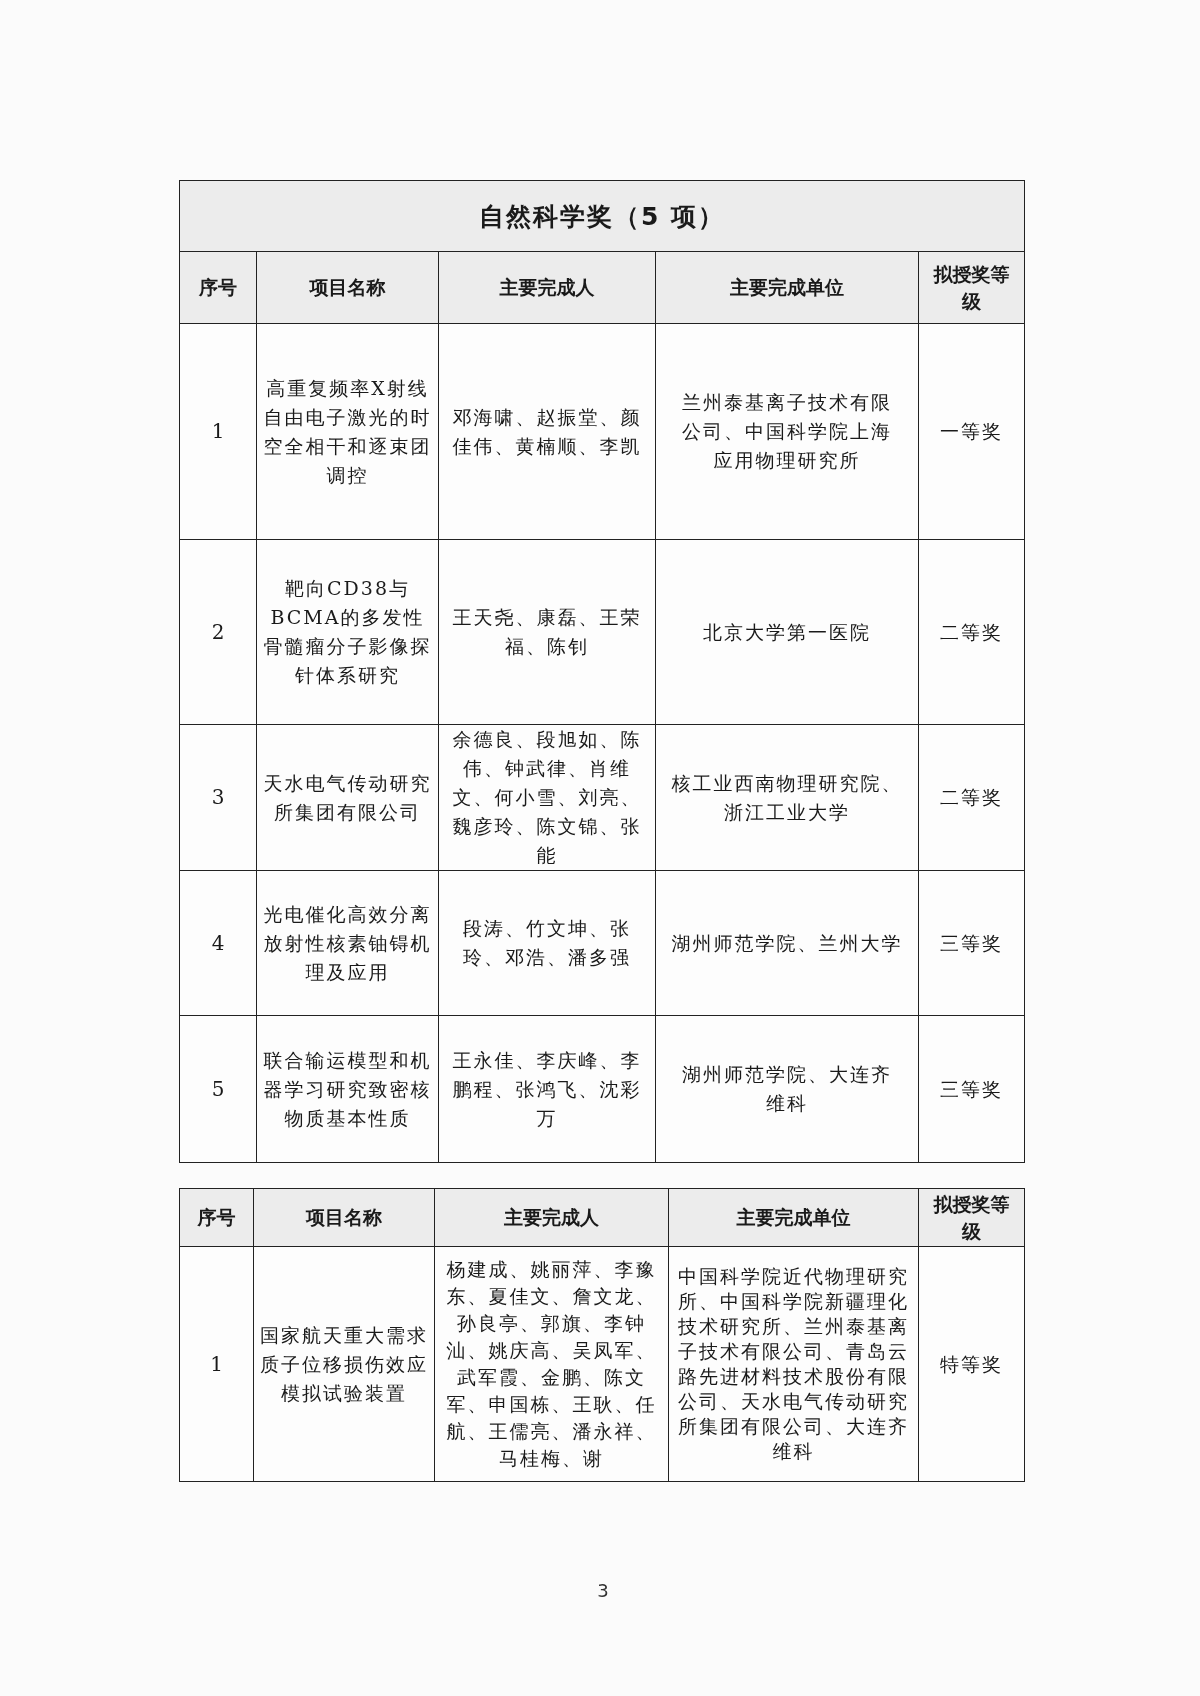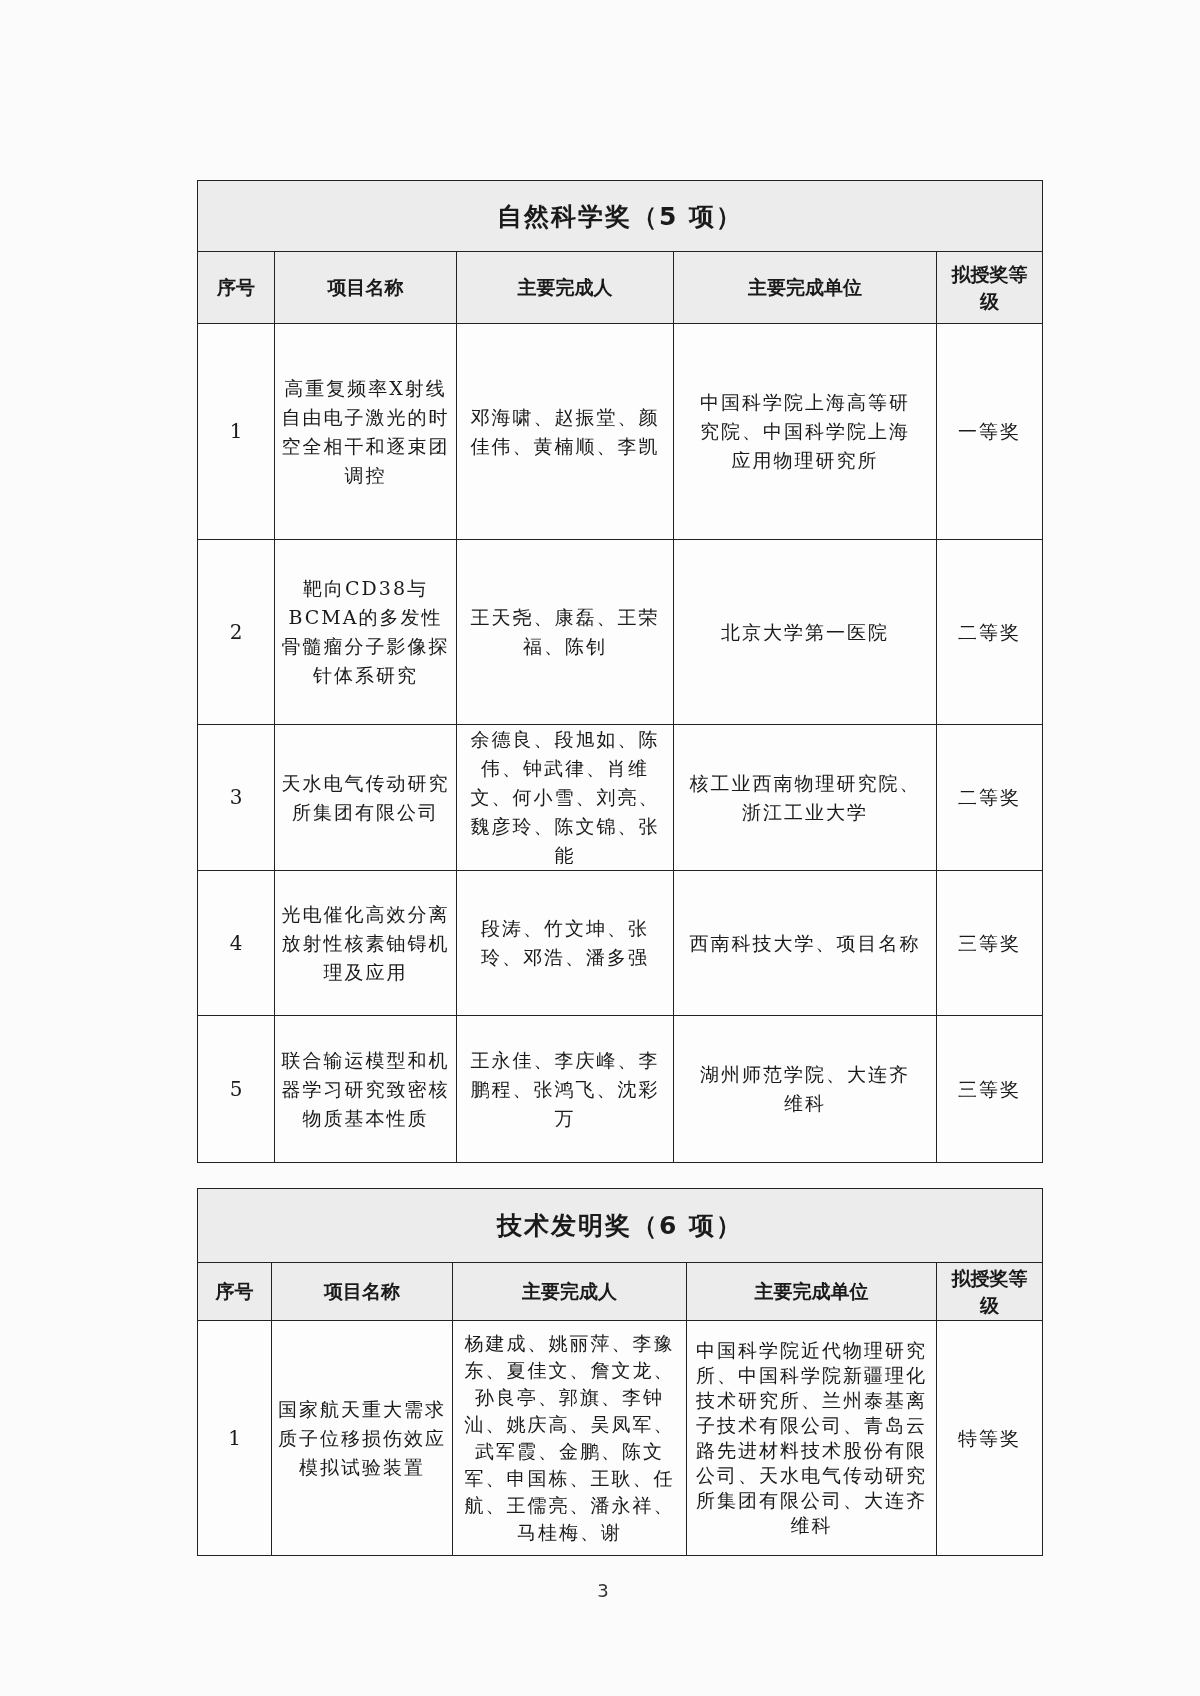--- a/index.html
+++ b/index.html
@@ -2,21 +2,21 @@
 <html><head>
 <meta charset="utf-8">
 <style>
   html, body { margin: 0; padding: 0; }
   body {
     width: 1200px; height: 1696px; background: #fbfbfb; position: relative;
     font-family: "DejaVu Serif", "Liberation Serif", serif; color: #1a1a1a;
     overflow: hidden;
   }
   table.award {
-    position: absolute; left: 197px; width: 845px;
+    position: absolute; left: 179px; width: 845px;
     border-collapse: collapse; table-layout: fixed;
   }
   table.award td, table.award th {
     border: 1.5px solid #222; text-align: center; vertical-align: middle;
     padding: 0 6px; font-size: 19px; line-height: 29px; font-weight: normal;
   }
   .title-cell {
     background: #ececec; height: 70px; font-size: 25px !important;
     font-weight: bold !important; font-family: "DejaVu Sans", "Liberation Sans", sans-serif;
     letter-spacing: 2px;
@@ -52,42 +52,42 @@
     <th class="head-cell">序号</th>
     <th class="head-cell">项目名称</th>
     <th class="head-cell">主要完成人</th>
     <th class="head-cell">主要完成单位</th>
     <th class="head-cell" style="padding:0 14px;">拟授奖等级</th>
   </tr>
   <tr style="height:216px">
     <td class="body-cell seq">1</td>
     <td class="body-cell">高重复频率X射线自由电子激光的时空全相干和逐束团调控</td>
     <td class="body-cell">邓海啸、赵振堂、颜佳伟、黄楠顺、李凯</td>
-    <td class="body-cell" style="padding:0 16px">中国科学院上海高等研究院、中国科学院上海应用物理研究所</td>
+    <td class="body-cell" style="padding:0 16px">兰州泰基离子技术有限公司、中国科学院上海应用物理研究所</td>
     <td class="body-cell">一等奖</td>
   </tr>
   <tr style="height:185px">
     <td class="body-cell seq">2</td>
     <td class="body-cell">靶向CD38与BCMA的多发性骨髓瘤分子影像探针体系研究</td>
     <td class="body-cell">王天尧、康磊、王荣福、陈钊</td>
     <td class="body-cell">北京大学第一医院</td>
     <td class="body-cell">二等奖</td>
   </tr>
   <tr style="height:145px">
     <td class="body-cell seq">3</td>
     <td class="body-cell">天水电气传动研究所集团有限公司</td>
     <td class="body-cell">余德良、段旭如、陈伟、钟武律、肖维文、何小雪、刘亮、魏彦玲、陈文锦、张能</td>
     <td class="body-cell" style="padding:16px 14px">核工业西南物理研究院、浙江工业大学</td>
     <td class="body-cell">二等奖</td>
   </tr>
   <tr style="height:145px">
     <td class="body-cell seq">4</td>
     <td class="body-cell">光电催化高效分离放射性核素铀锝机理及应用</td>
     <td class="body-cell">段涛、竹文坤、张玲、邓浩、潘多强</td>
-    <td class="body-cell">西南科技大学、项目名称</td>
+    <td class="body-cell">湖州师范学院、兰州大学</td>
     <td class="body-cell">三等奖</td>
   </tr>
   <tr style="height:147px">
     <td class="body-cell seq">5</td>
     <td class="body-cell">联合输运模型和机器学习研究致密核物质基本性质</td>
     <td class="body-cell">王永佳、李庆峰、李鹏程、张鸿飞、沈彩万</td>
     <td class="body-cell" style="padding:0 16px">湖州师范学院、大连齐维科</td>
     <td class="body-cell">三等奖</td>
   </tr>
 </tbody>
@@ -95,23 +95,20 @@
 
 <table class="award" style="top:1188px;">
   <colgroup>
     <col style="width:74px">
       <col style="width:181px">
       <col style="width:234px">
       <col style="width:250px">
       <col style="width:106px">
   </colgroup>
   <tbody>
-      <tr>
-    <td colspan="5" class="title-cell" style="height:73px">技术发明奖（6 项）</td>
-  </tr>
   <tr style="height:58px">
     <th class="head-cell">序号</th>
     <th class="head-cell">项目名称</th>
     <th class="head-cell">主要完成人</th>
     <th class="head-cell">主要完成单位</th>
     <th class="head-cell" style="padding:0 14px;">拟授奖等级</th>
   </tr>
   <tr style="height:235px">
     <td class="body-cell seq">1</td>
     <td class="body-cell">国家航天重大需求质子位移损伤效应模拟试验装置</td>

